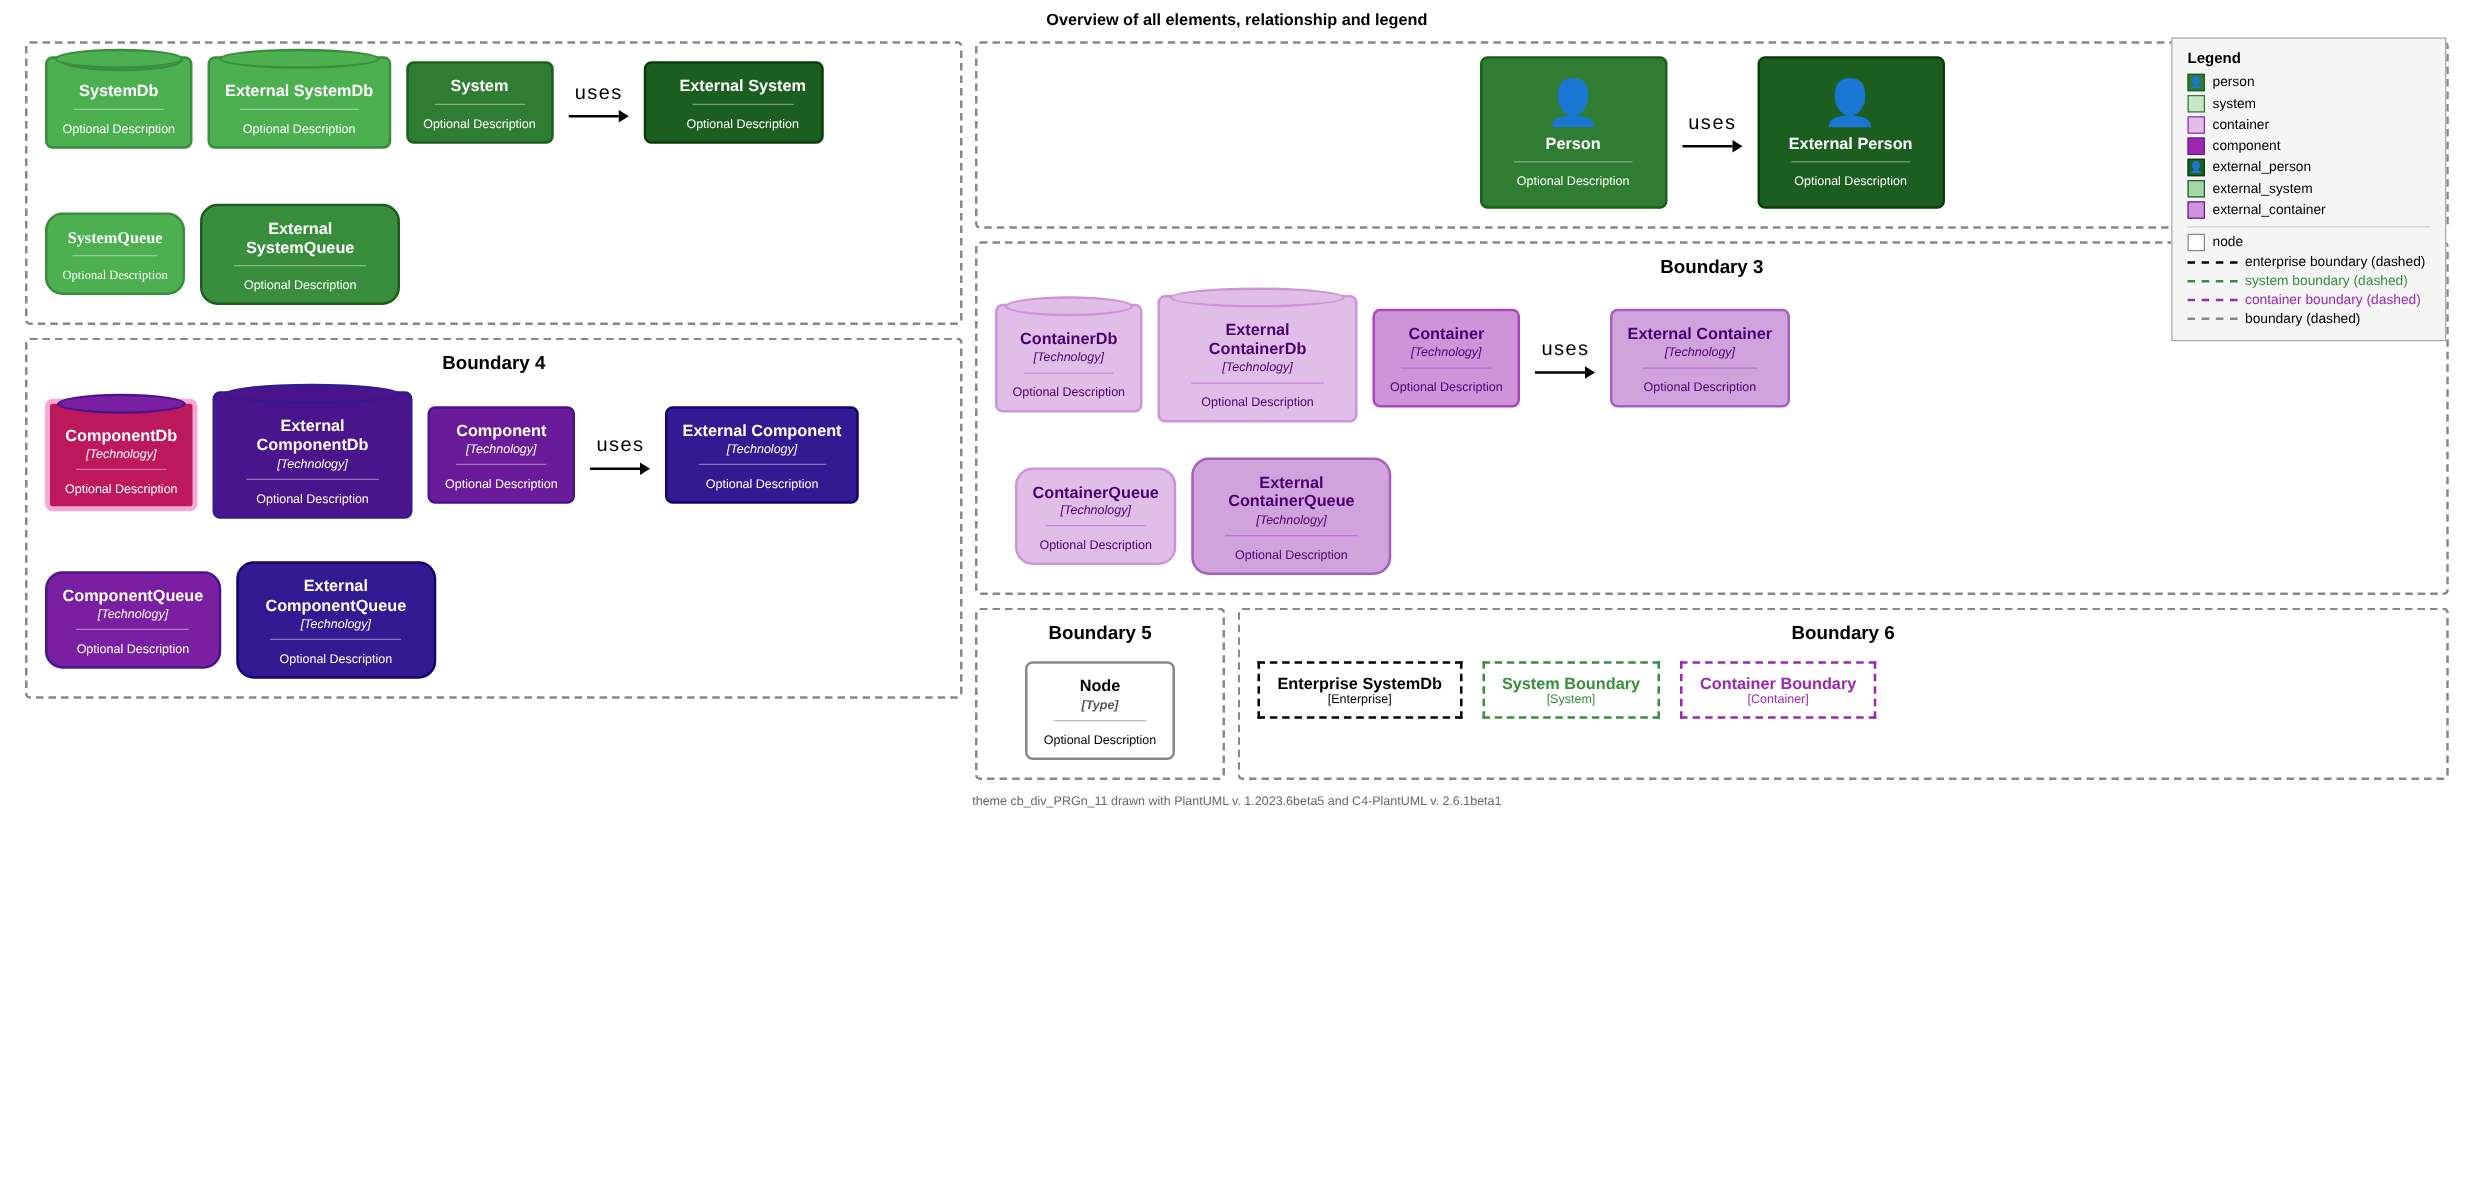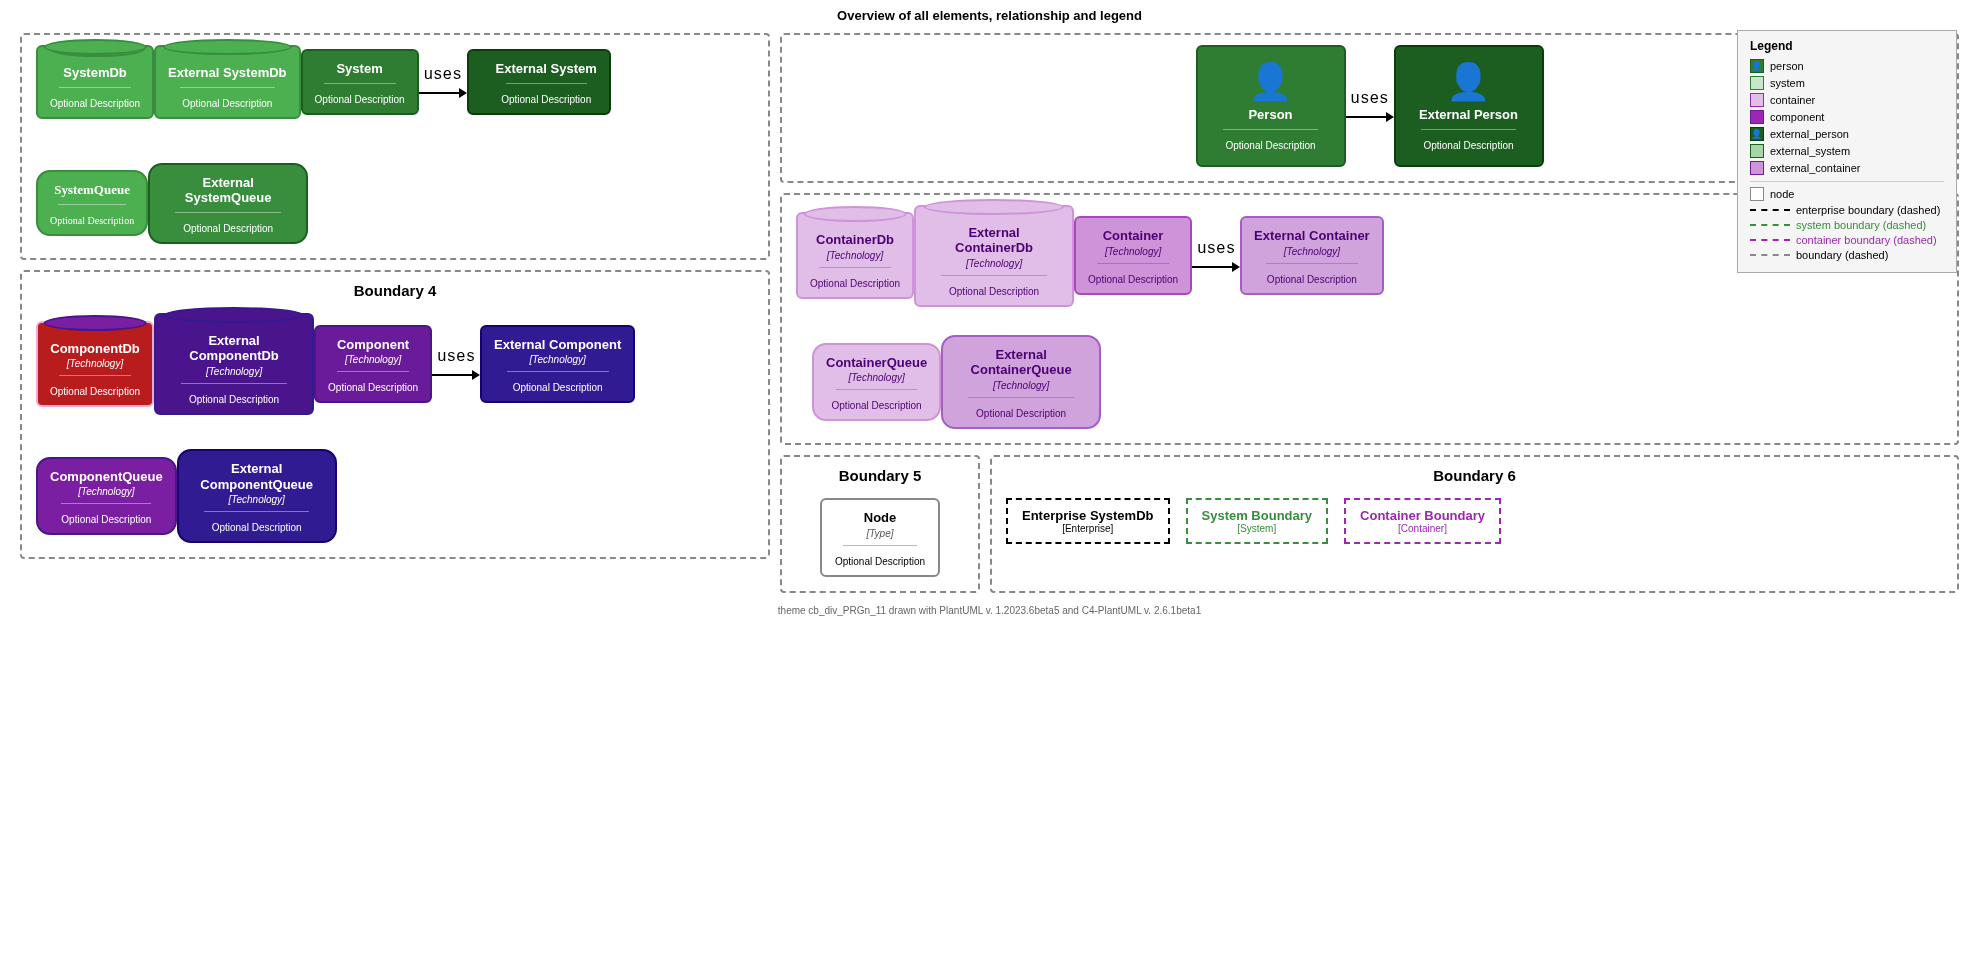--- a/index.html
+++ b/index.html
@@ -57,20 +57,21 @@
       text-align: center;
       margin-bottom: 14px;
       color: #000;
     }
 
     
     .elements-row {
       display: flex;
       flex-direction: row;
       align-items: center;
+      gap: 12px;
       flex-wrap: wrap;
     }
 
     .card {
       border-radius: 6px;
       padding: 10px 12px 8px 12px;
       min-width: 110px;
       max-width: 160px;
       display: flex;
       flex-direction: column;
@@ -102,21 +103,21 @@
     .card-system { background: #2e7d32; border: 2px solid #1b5e20; }
     .card-system-ext { background: #2e7d32; border: 2px solid #1b5e20; padding-left: 27px; }
     .card-system-db { background: #4caf50; border: 2px solid #388e3c; }
     .card-system-db-ext { background: #4caf50; border: 2px solid #388e3c; }
     .card-system-queue { background: #4caf50; border: 2px solid #388e3c; font-family: Liberation Serif, serif; }
     .card-system-queue-ext { background: #4caf50; border: 2px solid #388e3c; }
 
     
     .card-component { background: #6a1b9a; border: 2px solid #4a148c; }
     .card-component-ext { background: #4a148c; border: 2px solid #311b92; }
-    .card-component-db { background: #b91c1c; border: 2px solid #f9a8d4; text-align: right; }
+    .card-component-db { background: #be185d; border: 4px solid #f9a8d4; text-align: right; }
     .card-component-db-ext { background: #4a148c; border: 2px solid #311b92; }
     .card-component-queue { background: #7b1fa2; border: 2px solid #4a148c; }
     .card-component-queue-ext { background: #4a148c; border: 2px solid #311b92; }
 
     
     .card-container { background: #ce93d8; border: 2px solid #ab47bc; }
     .card-container-ext { background: #ce93d8; border: 2px solid #ab47bc; }
     .card-container-db { background: #e1bee7; border: 2px solid #ce93d8; }
     .card-container-db-ext { background: #e1bee7; border: 2px solid #ce93d8; }
     .card-container-queue { background: #e1bee7; border: 2px solid #ce93d8; }
@@ -478,20 +479,21 @@
             <div class="card card-person-ext">
               <div class="person-icon">👤</div>
               <div class="card-title">External Person</div>
               <div style="border-top:1px solid rgba(255,255,255,0.4);width:80%;margin:6px auto 4px;"></div>
               <div class="card-desc">Optional Description</div>
             </div>
           </div>
         </div>
 
         <div class="boundary-box">
+          <div class="boundary-title">Boundary 3</div>
           <div class="elements-col">
 
             <div class="elements-row">
 
               <div class="card card-container-db" style="position:relative;padding-top:18px;">
                 <div style="position:absolute;top:-8px;left:50%;transform:translateX(-50%);width:90%;height:16px;background:#e1bee7;border-radius:50%;border:2px solid #ce93d8;"></div>
                 <div class="card-title">ContainerDb</div>
                 <div class="card-tech">[Technology]</div>
                 <div style="border-top:1px solid rgba(150,0,200,0.3);width:80%;margin:6px auto 4px;"></div>
                 <div class="card-desc">Optional Description</div>
@@ -547,21 +549,21 @@
           </div>
         </div>
 
         <div style="display:flex;flex-direction:row;gap:10px;">
 
           <div class="boundary-box" style="flex:0 0 200px;">
             <div class="boundary-title">Boundary 5</div>
             <div style="display:flex;justify-content:center;">
               <div class="card card-node" style="min-width:120px;max-width:140px;">
                 <div class="card-title">Node</div>
-                <div class="card-tech" style="color:#555;">[Type]</div>
+                <div class="card-tech" style="color:#555;font-weight:bold;">[Type]</div>
                 <div style="border-top:1px solid #bbb;width:80%;margin:6px auto 4px;"></div>
                 <div class="card-desc" style="color:#000;">Optional Description</div>
               </div>
             </div>
           </div>
 
           <div class="boundary-box" style="flex:1;">
             <div class="boundary-title">Boundary 6</div>
             <div class="boundary6-items">
 

